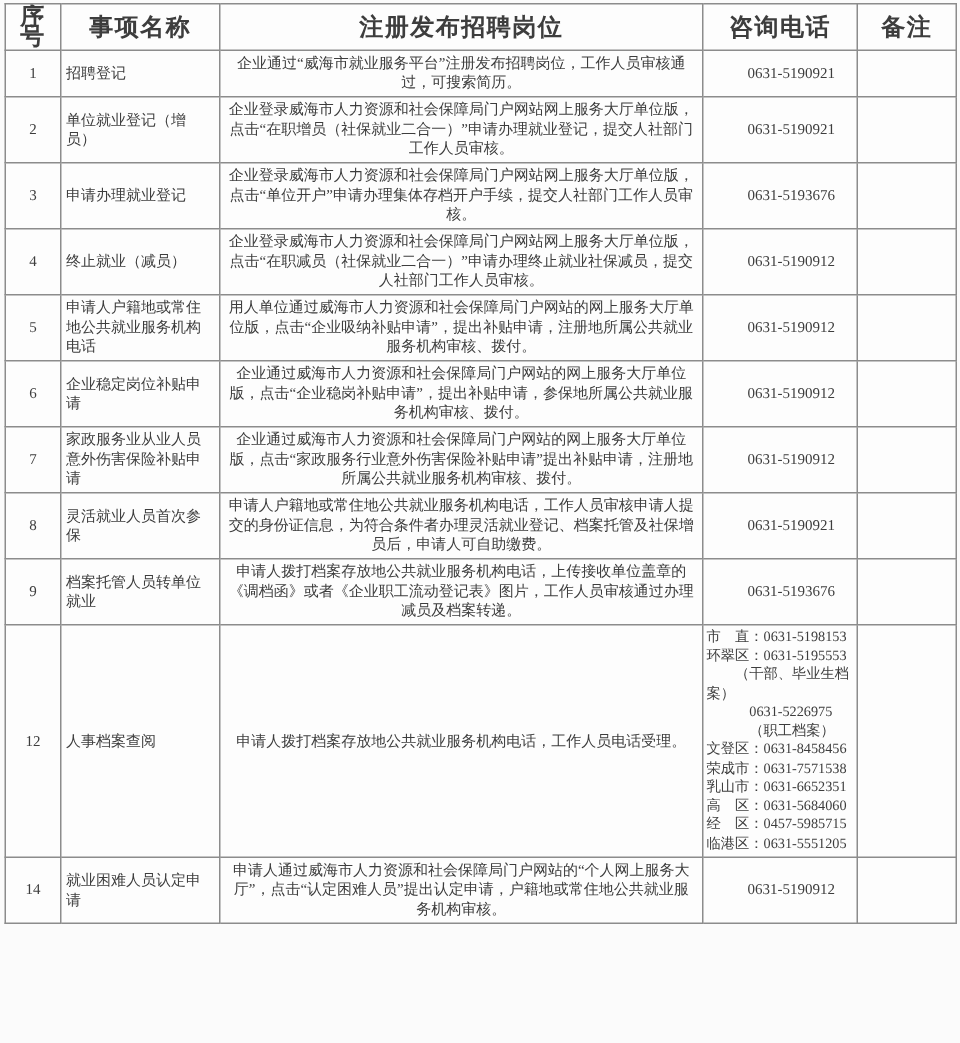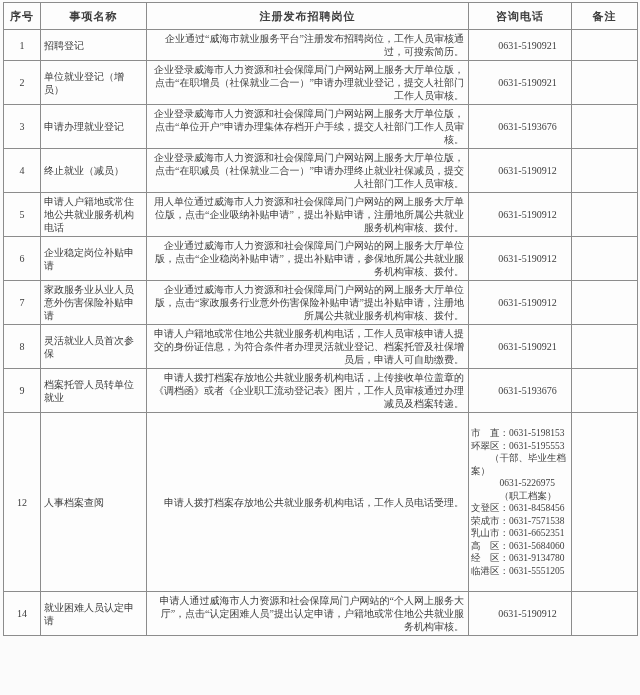--- a/index.html
+++ b/index.html
@@ -26,30 +26,30 @@
     border:1px solid var(--border);
     padding:2px 3px;
     font-size:10px;
     line-height:13px;
     vertical-align:middle;
     overflow:hidden;
     word-break:break-all;
   }
   .svc th{
     font-weight:bold;
-    font-size:11px;
+    font-size:16px;
     text-align:center;
     height:22px;
     letter-spacing:1px;
   }
   td.seq{text-align:center;font-family:"Liberation Serif","DejaVu Serif",serif;}
   td.name{text-align:left;}
-  td.method{text-align:right;padding:2px 4px;}
+  td.method{text-align:center;padding:2px 4px;}
   td.phone{text-align:center;white-space:nowrap;padding-left:18px;}
-  td.phone.multi{text-align:left;white-space:normal;padding:14px 2px;}
+  td.phone.multi{text-align:left;white-space:normal;padding:2px 2px;}
   td.phone.multi .phone-line{
     font-size:9.5px;line-height:12.5px;white-space:normal;
   }
   td.remark{}
 </style>
 </head>
 <body>
 
 <div class="page">
   <table class="svc">
@@ -158,21 +158,21 @@
           <td class="phone multi">
             <div class="phone-line">市　直：0631-5198153</div>
             <div class="phone-line">环翠区：0631-5195553</div>
             <div class="phone-line">　　（干部、毕业生档案）</div>
             <div class="phone-line">　　　0631-5226975</div>
             <div class="phone-line">　　　（职工档案）</div>
             <div class="phone-line">文登区：0631-8458456</div>
             <div class="phone-line">荣成市：0631-7571538</div>
             <div class="phone-line">乳山市：0631-6652351</div>
             <div class="phone-line">高　区：0631-5684060</div>
-            <div class="phone-line">经　区：0631-9134780</div>
+            <div class="phone-line">经　区：0457-5985715</div>
             <div class="phone-line">临港区：0631-5551205</div>
           </td>
           <td class="remark"></td>
         </tr>
         <tr>
           <td class="seq">14</td>
           <td class="name">就业困难人员认定申请</td>
           <td class="method">申请人通过威海市人力资源和社会保障局门户网站的“个人网上服务大厅”，点击“认定困难人员”提出认定申请，户籍地或常住地公共就业服务机构审核。</td>
           <td class="phone">
             <div class="phone-line">0631-5190912</div>

